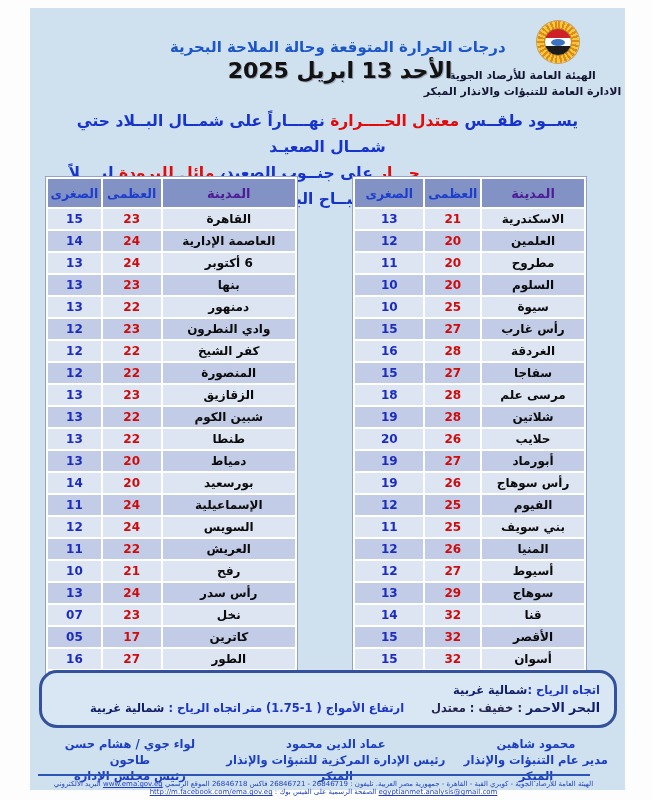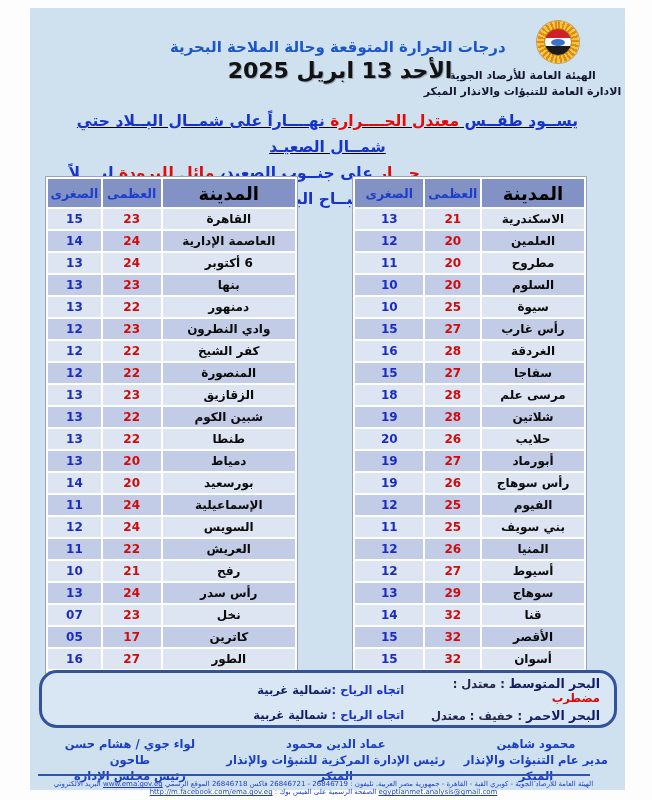--- a/index.html
+++ b/index.html
@@ -18,36 +18,36 @@
   .agency{position:absolute;top:60px;right:0px;width:205px;text-align:center;color:#141433;
           font-weight:bold;font-size:11px;line-height:16px;}
 
   .title{position:absolute;top:30px;left:140px;width:340px;text-align:left;color:#1d56c8;
          font-weight:bold;font-size:15px;}
   .date{position:absolute;top:50px;left:140px;width:340px;text-align:center;color:#121212;
         font-weight:bold;font-size:22px;text-shadow:1px 1px 0 #99a3b5;}
 
   .summary{position:absolute;top:100px;left:0;right:0;font-weight:bold;font-size:15.5px;line-height:26px;}
   .sum-line{direction:rtl;}
-  .l1{text-align:center;padding:0 40px;text-decoration:underline;}
+  .l1{text-align:center;padding:0 40px;}
   .l2{text-align:right;padding-right:205px;}
   .c-blue{color:#1633cc;}
   .c-red{color:#e20a0a;}
 
   
   .temp-table{position:absolute;top:169px;border-collapse:collapse;direction:rtl;table-layout:fixed;
               outline:1px solid #93a2c6;}
   #table-left{right:39px;width:233px;}
   #table-right{right:328px;width:251px;}
   .temp-table th,.temp-table td{border:2px solid #ffffff;text-align:center;padding:0;overflow:hidden;white-space:nowrap;}
   .temp-table th{height:28px;background:#8292c4;}
   .temp-table td{height:20px;font-weight:bold;font-size:12px;}
   .temp-table tbody tr:nth-child(odd) td{background:#dde4f2;}
   .temp-table tbody tr:nth-child(even) td{background:#c2cce6;}
-  .h-city{color:#000000;font-size:18px;font-weight:bold;}
+  .h-city{color:#4c1d95;font-size:13px;font-weight:bold;}
   .h-temp{color:#1d3ecb;font-size:12.5px;font-weight:bold;}
   td.city{color:#0b0b0b;}
   td.max{color:#cf0c0c;}
   td.min{color:#1b2cc0;}
 
   
   .marine{position:absolute;right:8px;left:9px;top:662px;height:58px;border:3px solid #33519c;
           border-radius:18px;background:#d9e7f4;box-sizing:border-box;display:flex;flex-direction:column;
           justify-content:center;gap:3px;padding:2px 14px;font-weight:bold;font-size:11.5px;}
   .marine-row{display:flex;align-items:center;}
@@ -358,25 +358,25 @@
           <tr>
             <td class="city">أبو سمبل</td>
             <td class="max">32</td>
             <td class="min">15</td>
           </tr>
         </tbody>
     </table>
 
     <div class="marine" id="marine-box">
         <div class="marine-row">
-          <div class="m-sea"><span class="sea-name">البحر المتوسط</span><span class="m-state"> : معتدل : </span><span class="m-red">مضطرب</span></div>
           <div class="m-wind"><span class="m-blue">اتجاه الرياح :</span><span class="wind-value">شمالية غربية</span></div>
         </div>
         <div class="marine-row">
           <div class="m-sea"><span class="sea-name">البحر الاحمر</span><span class="m-state"> : خفيف : معتدل</span></div>
+          <div class="m-waves"><span class="m-blue">ارتفاع الأمواج ( 1-1.75) متر</span></div>
           <div class="m-wind"><span class="m-blue">اتجاه الرياح : </span><span class="wind-value">شمالية غربية</span></div>
         </div>
       </div>
 
     <div class="signatures" id="signatures">
         <div class="sig">
           <div>محمود شاهين</div>
           <div>مدير عام التنبؤات والإنذار المبكر</div>
         </div>
         <div class="sig">

